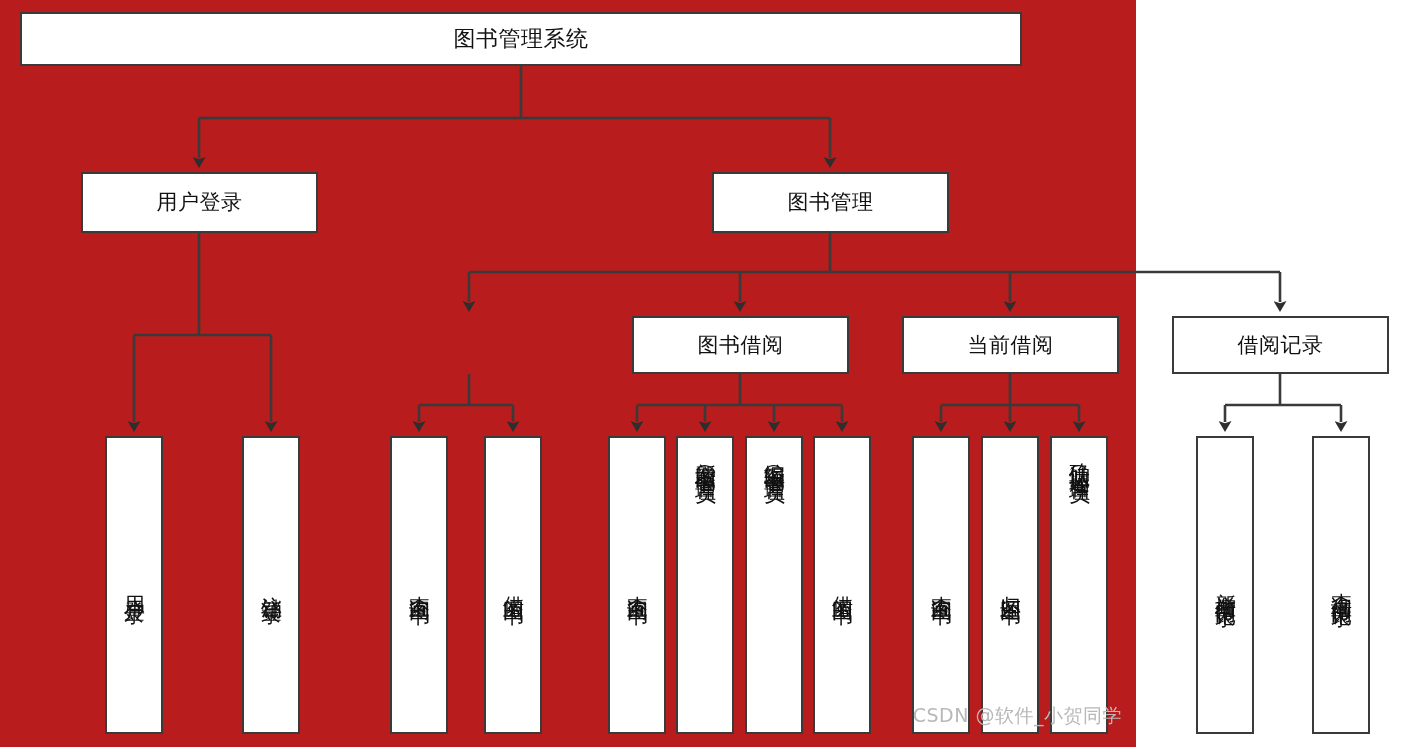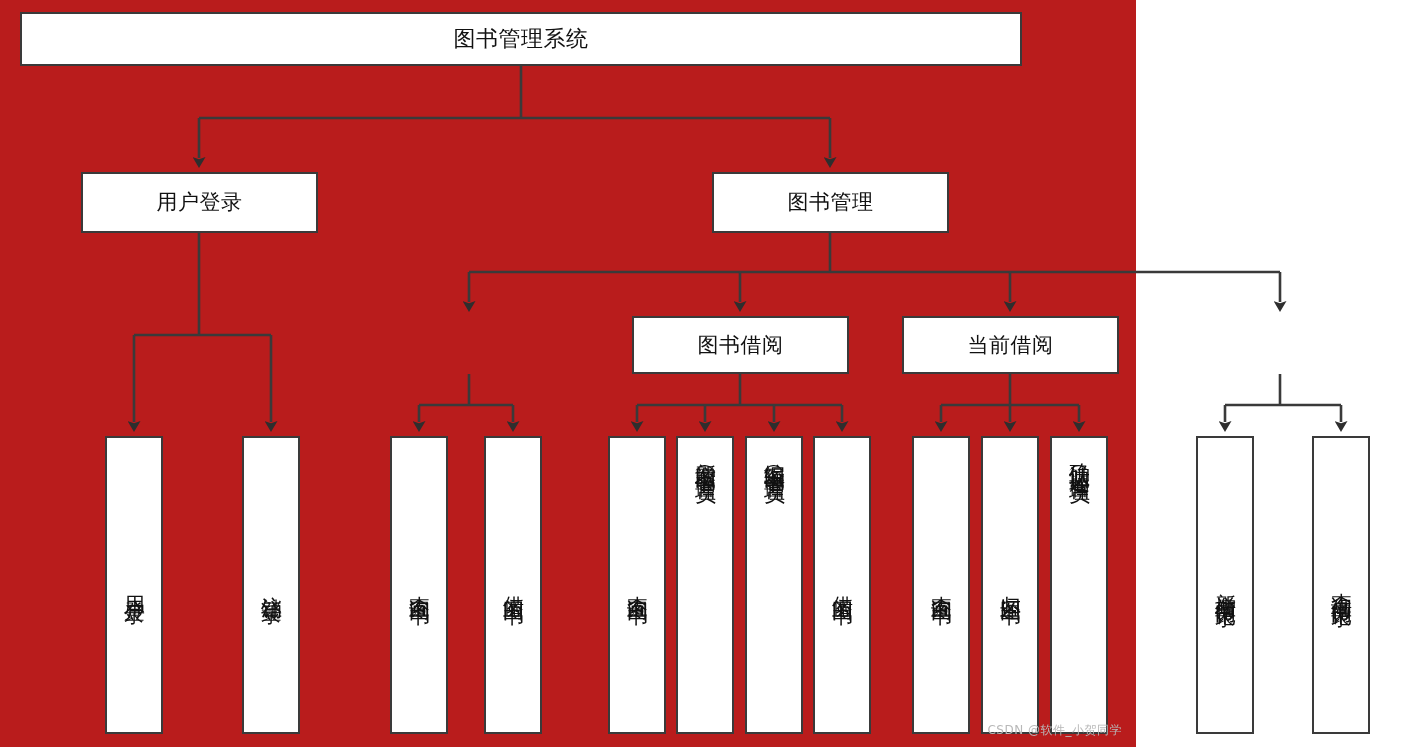--- a/index.html
+++ b/index.html
@@ -53,22 +53,22 @@
     font-size:21px;
     letter-spacing:3px;
     line-height:1.0;
   }
   .node.vert.center{
     align-items:center;
     padding-top:0;
   }
   .watermark{
     position:absolute;
-    right:14px;bottom:8px;
-    font-size:12px;
+    right:14px;bottom:18px;
+    font-size:19px;
     color:#b8b8b8;
     letter-spacing:0.5px;
     z-index:3;
     white-space:nowrap;
   }
 </style>
 </head>
 <body>
 
 <div id="diagram">
@@ -133,20 +133,23 @@
   <div class="node horiz" style="left:712px;top:172px;width:237px;height:61px;">
     <span class="label">图书管理</span>
   </div>
 
   <div class="node horiz" style="left:902px;top:316px;width:217px;height:58px;">
     <span class="label">当前借阅</span>
   </div>
   <div class="node horiz" style="left:632px;top:316px;width:217px;height:58px;">
     <span class="label">图书借阅</span>
   </div>
+  <div class="node horiz" style="left:1172px;top:316px;width:217px;height:58px;">
+    <span class="label">借阅记录</span>
+  </div>
 
   <div class="node vert center" style="left:105px;top:436px;width:58px;height:298px;">
     <span class="label">用户登录</span>
   </div>
   <div class="node vert center" style="left:242px;top:436px;width:58px;height:298px;">
     <span class="label">注销登录</span>
   </div>
 
   <div class="node vert center" style="left:390px;top:436px;width:58px;height:298px;">
     <span class="label">查询图书</span>

